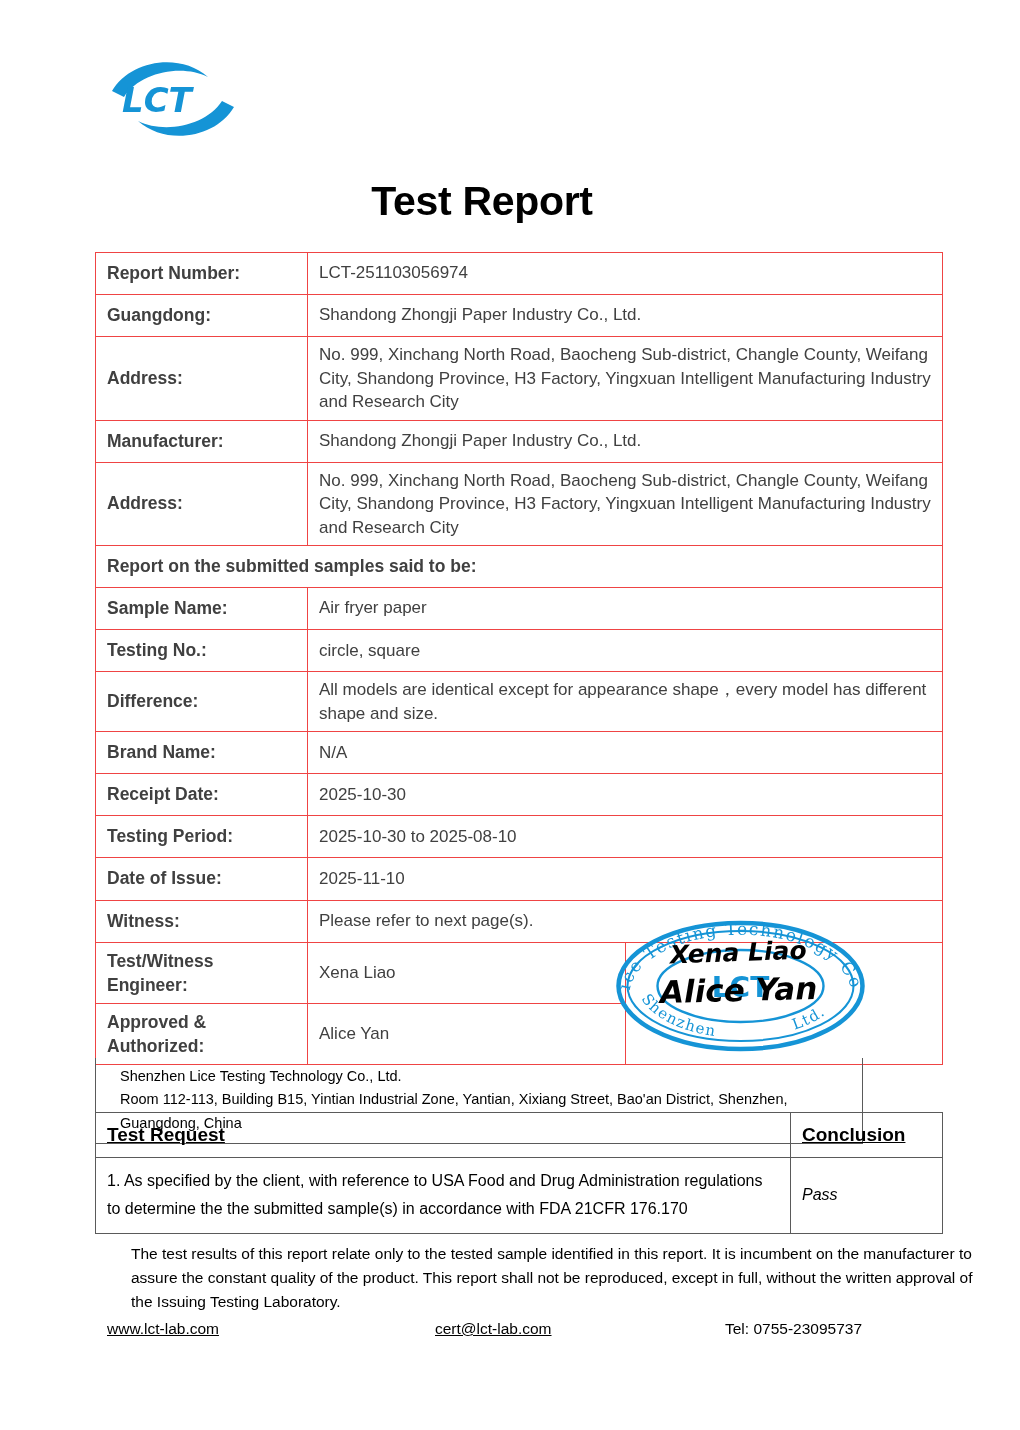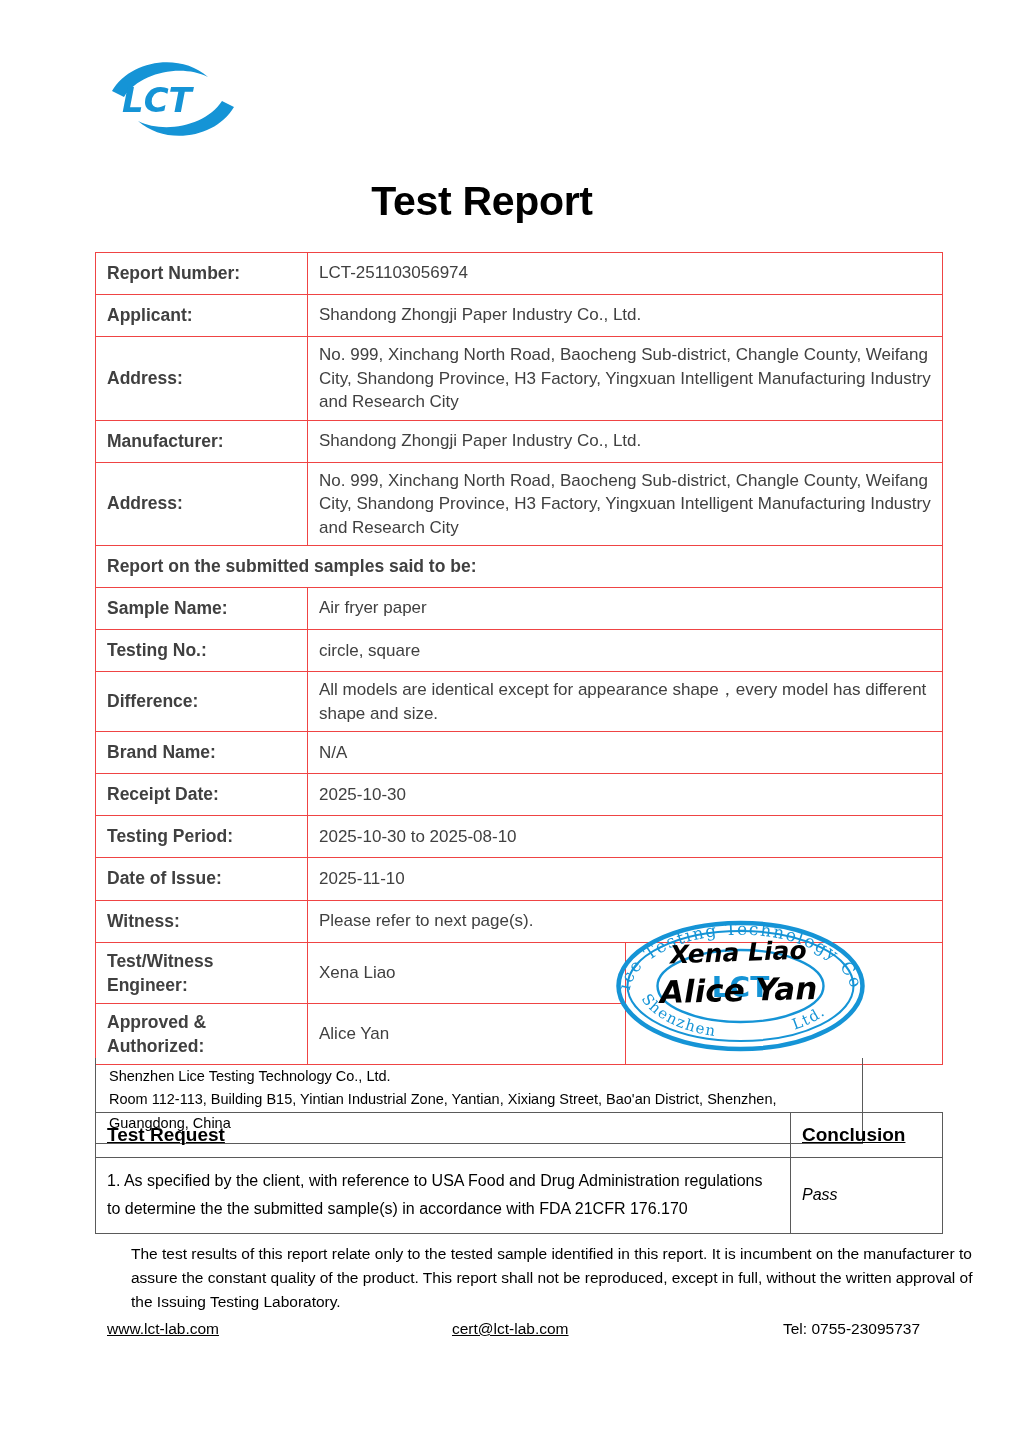--- a/index.html
+++ b/index.html
@@ -68,21 +68,21 @@
   td.multi { padding-top: 6px; padding-bottom: 6px; line-height: 1.38; }
 
   
   .comp-block {
     position: absolute;
     left: 95px;
     top: 1058px;
     width: 768px;
     border: 1px solid #5a5a5a;
     border-top: none;
-    padding: 7px 10px 8px 13px;
+    padding: 7px 10px 8px 24px;
     font-size: 14.5px;
     line-height: 1.62;
   }
 
   
   .req-table {
     position: absolute;
     left: 95px;
     top: 1112px;
     width: 848px;
@@ -123,25 +123,24 @@
 
   
   .footer {
     position: absolute;
     left: 95px;
     top: 1320px;
     width: 848px;
     font-size: 15.5px;
     display: flex;
     align-items: center;
-    gap: 17px;
   }
   .footer .f1 { width: 340px; padding-left: 12px; }
   .footer .f2 { width: 290px; }
-  .footer .f3 { flex: 1; margin-left: 24px; }
+  .footer .f3 { flex: 1; }
   .footer .link { text-decoration: underline; }
 
   
   .stamp {
     position: absolute;
     left: 608px;
     top: 919px;
     width: 265px;
     height: 134px;
     pointer-events: none;
@@ -195,21 +194,21 @@
 
   <div class="doc-title">Test Report</div>
 
   <table class="main-table">
     <tbody>
       <tr>
         <td class="lbl">Report Number:</td>
         <td class="val" colspan="2">LCT-251103056974</td>
       </tr>
       <tr>
-        <td class="lbl">Applicant:</td>
+        <td class="lbl">Guangdong:</td>
         <td class="val" colspan="2">Shandong Zhongji Paper Industry Co., Ltd.</td>
       </tr>
       <tr>
         <td class="lbl">Address:</td>
         <td class="val multi" colspan="2">No. 999, Xinchang North Road, Baocheng Sub-district, Changle County, Weifang City, Shandong Province, H3 Factory, Yingxuan Intelligent Manufacturing Industry and Research City</td>
       </tr>
       <tr>
         <td class="lbl">Manufacturer:</td>
         <td class="val" colspan="2">Shandong Zhongji Paper Industry Co., Ltd.</td>
       </tr>

